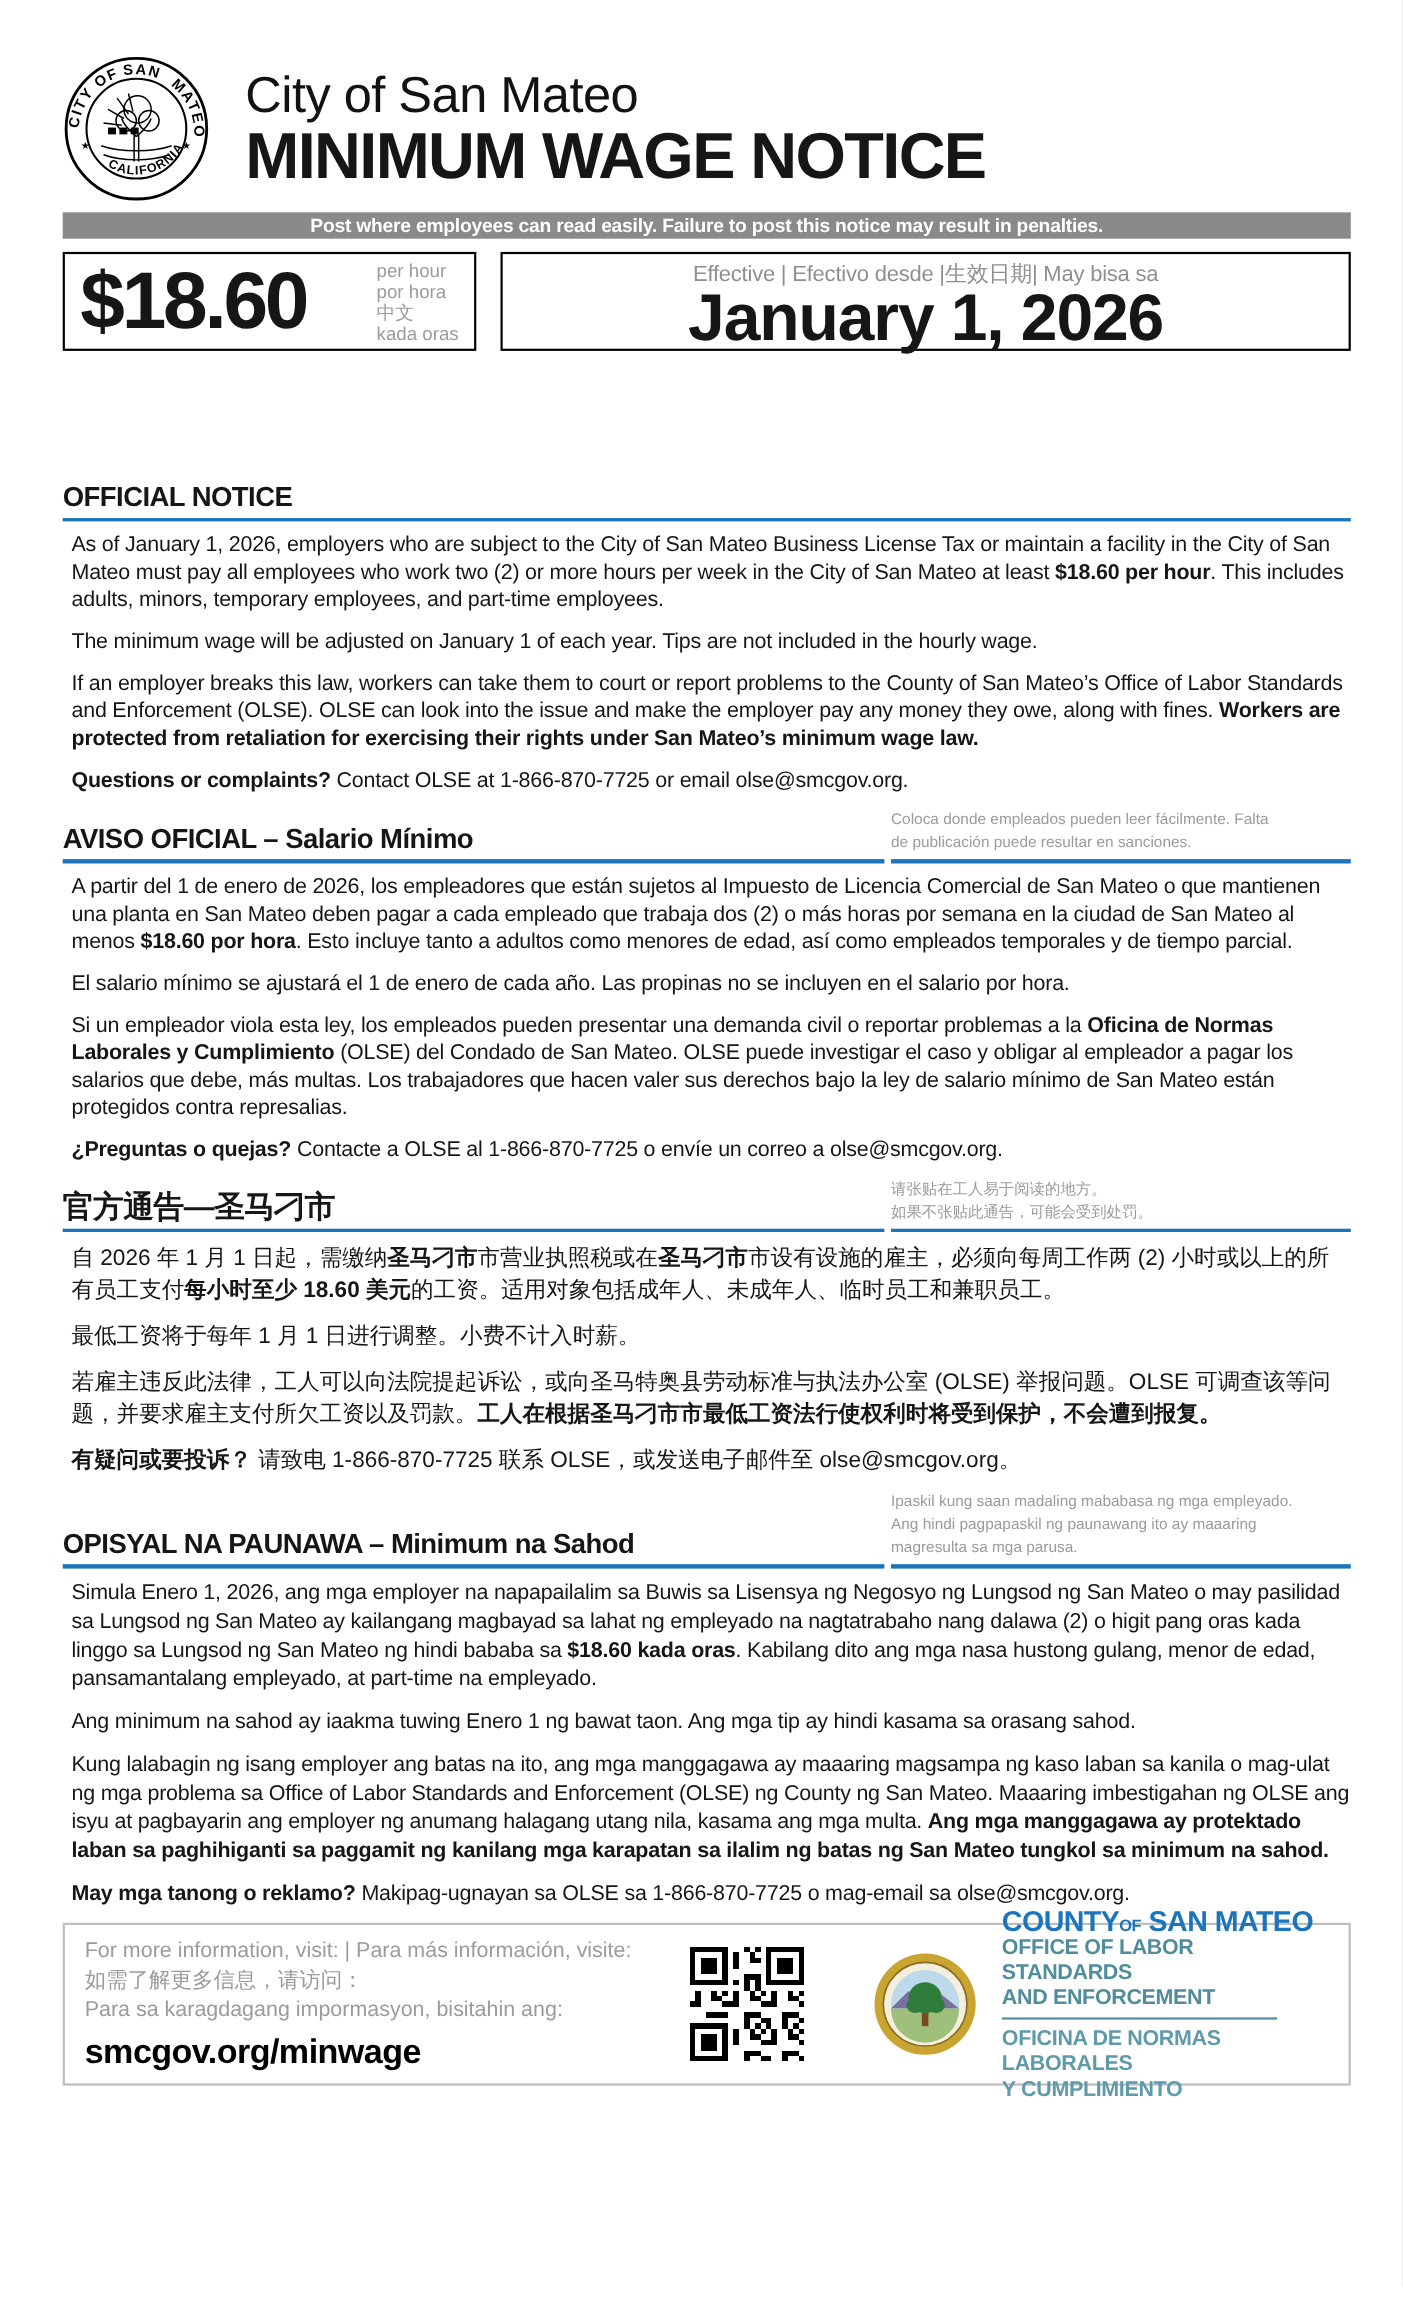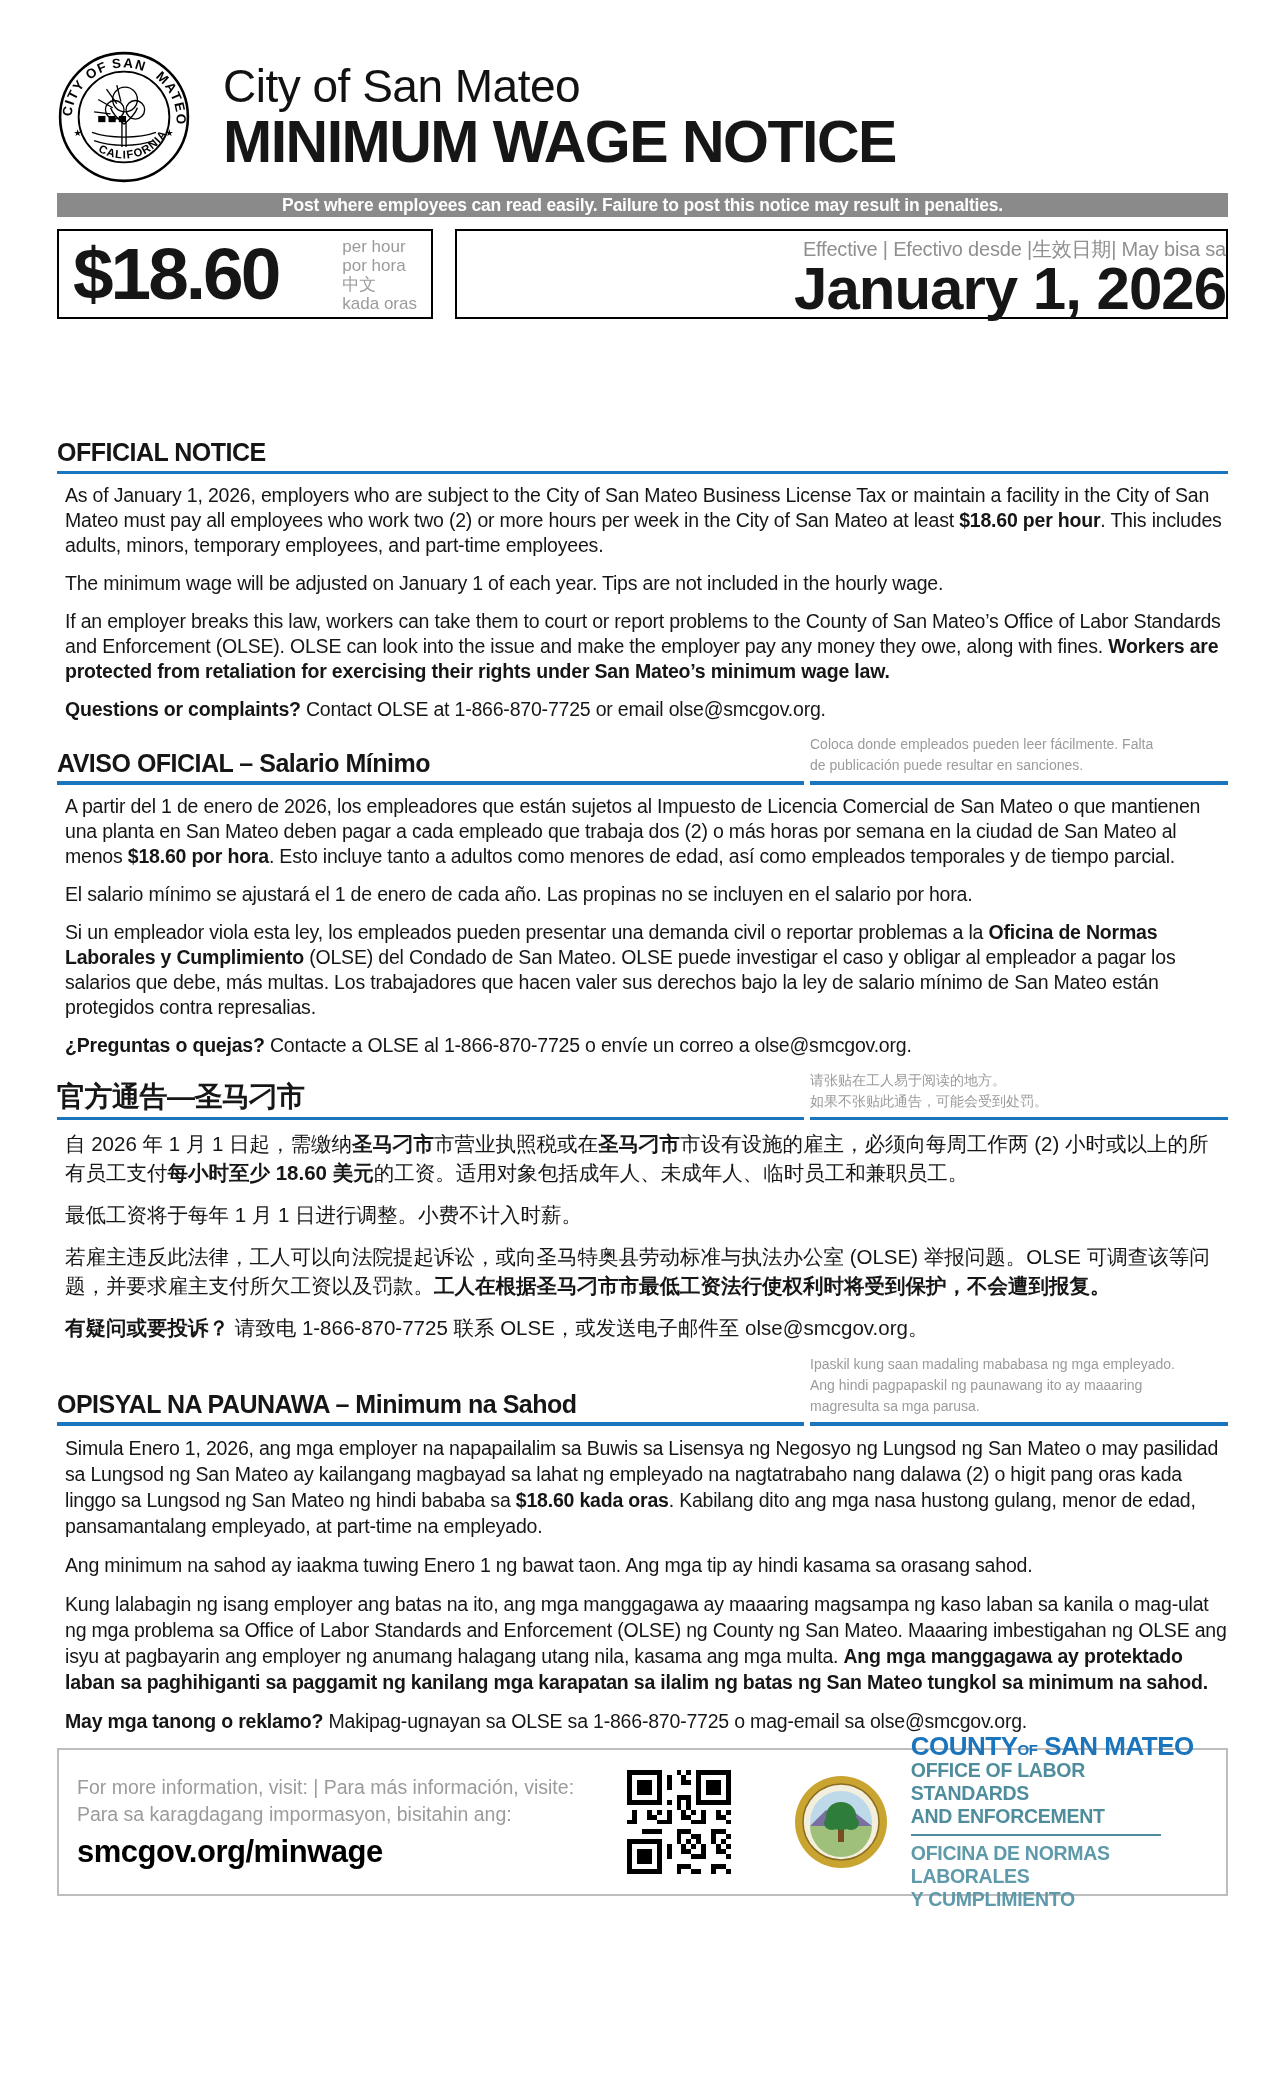--- a/index.html
+++ b/index.html
@@ -17,21 +17,21 @@
 
   .banner{margin-top:9px;background:var(--bannergray);color:#fff;text-align:center;
           font-weight:700;font-size:17.5px;line-height:24px;height:24px;letter-spacing:-0.2px;}
 
   
   .heroRow{display:flex;gap:22px;margin-top:12px;}
   .wageBox{width:376px;border:2px solid #000;box-sizing:border-box;height:90px;
            display:flex;align-items:center;padding:0 14px;gap:24px;}
   .wageAmt{font-size:73px;font-weight:700;letter-spacing:-3px;line-height:84px;}
   .wageUnits{margin-left:auto;color:var(--gray);font-size:17px;line-height:19px;padding-top:2px;}
-  .dateBox{flex:1;border:2px solid #000;box-sizing:border-box;height:90px;text-align:right;}
+  .dateBox{flex:1;border:2px solid #000;box-sizing:border-box;height:90px;text-align:center;}
   .effLabel{color:#8f8f8f;font-size:20px;line-height:22px;margin-top:7px;letter-spacing:-0.2px;}
   .effDate{font-size:60px;font-weight:700;letter-spacing:-1px;line-height:56px;margin-top:1px;}
 
   
   #sections > section{margin-top:12px;}
   #sections > section:first-child{margin-top:120px;}
   .sec-head{display:flex;justify-content:space-between;align-items:flex-end;}
   .sec-head h2{margin:0;font-size:25px;font-weight:800;letter-spacing:-0.5px;line-height:1.1;}
   .side-note{width:418px;color:var(--gray);font-size:14px;line-height:21px;padding-bottom:1px;}
   .rule-row{display:flex;gap:6px;margin-top:4px;}
@@ -206,20 +206,21 @@
             <p><span>Kung lalabagin ng isang employer ang batas na ito, ang mga manggagawa ay maaaring magsampa ng kaso laban sa kanila o mag-ulat ng mga problema sa Office of Labor Standards and Enforcement (OLSE) ng County ng San Mateo. Maaaring imbestigahan ng OLSE ang isyu at pagbayarin ang employer ng anumang halagang utang nila, kasama ang mga multa. </span><b>Ang mga manggagawa ay protektado laban sa paghihiganti sa paggamit ng kanilang mga karapatan sa ilalim ng batas ng San Mateo tungkol sa minimum na sahod.</b></p>
             <p><b>May mga tanong o reklamo?</b><span> Makipag-ugnayan sa OLSE sa 1-866-870-7725 o mag-email sa olse@smcgov.org.</span></p>
           </div>
       </section>
     </div>
 
     <div class="footer">
       <div class="fo-left">
         <div id="fo-lines">
             <div class="fo-line">For more information, visit: | Para más información, visite:</div>
+            <div class="fo-line">如需了解更多信息，请访问：</div>
             <div class="fo-line">Para sa karagdagang impormasyon, bisitahin ang:</div>
           </div>
         <div class="fo-url">smcgov.org/minwage</div>
       </div>
       <svg class="qr" id="qr" viewBox="0 0 21 21" shape-rendering="crispEdges">
           <rect x="0" y="0" width="21" height="21" fill="#fff"></rect>
           <rect x="0" y="0" width="7" height="7" fill="#000"></rect>
           <rect x="1" y="1" width="5" height="5" fill="#fff"></rect>
           <rect x="2" y="2" width="3" height="3" fill="#000"></rect>
           <rect x="14" y="0" width="7" height="7" fill="#000"></rect>

